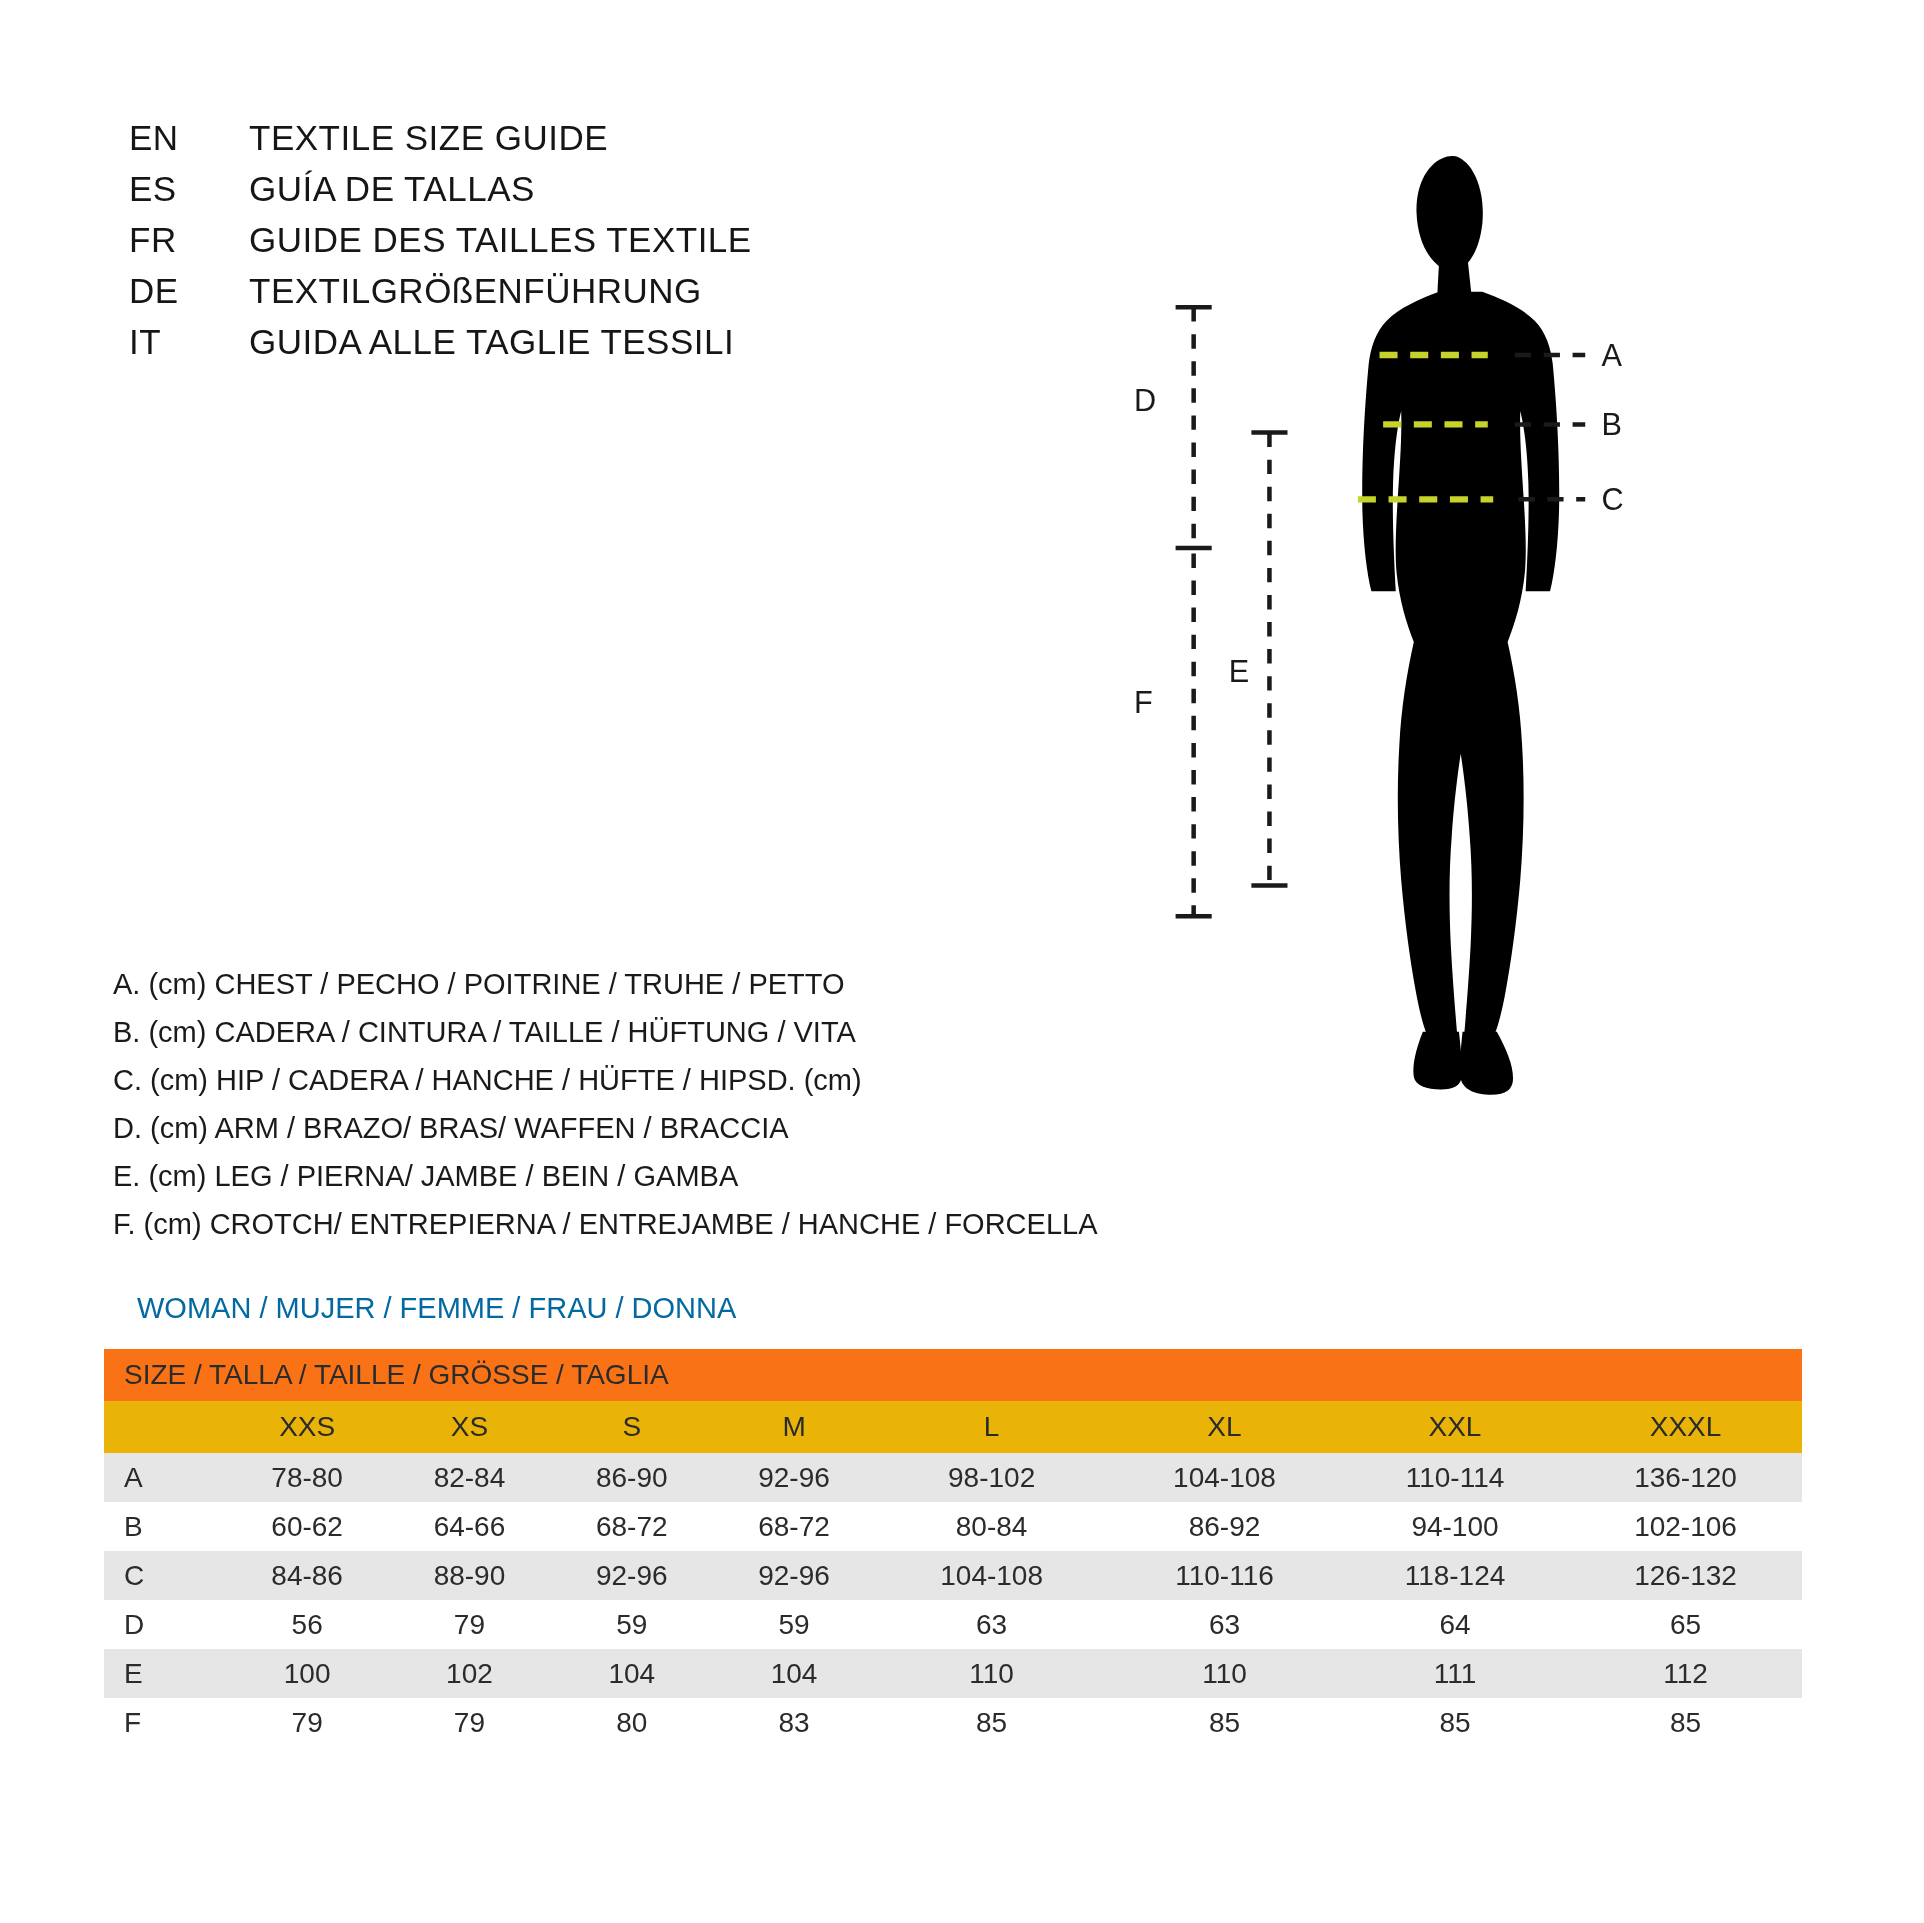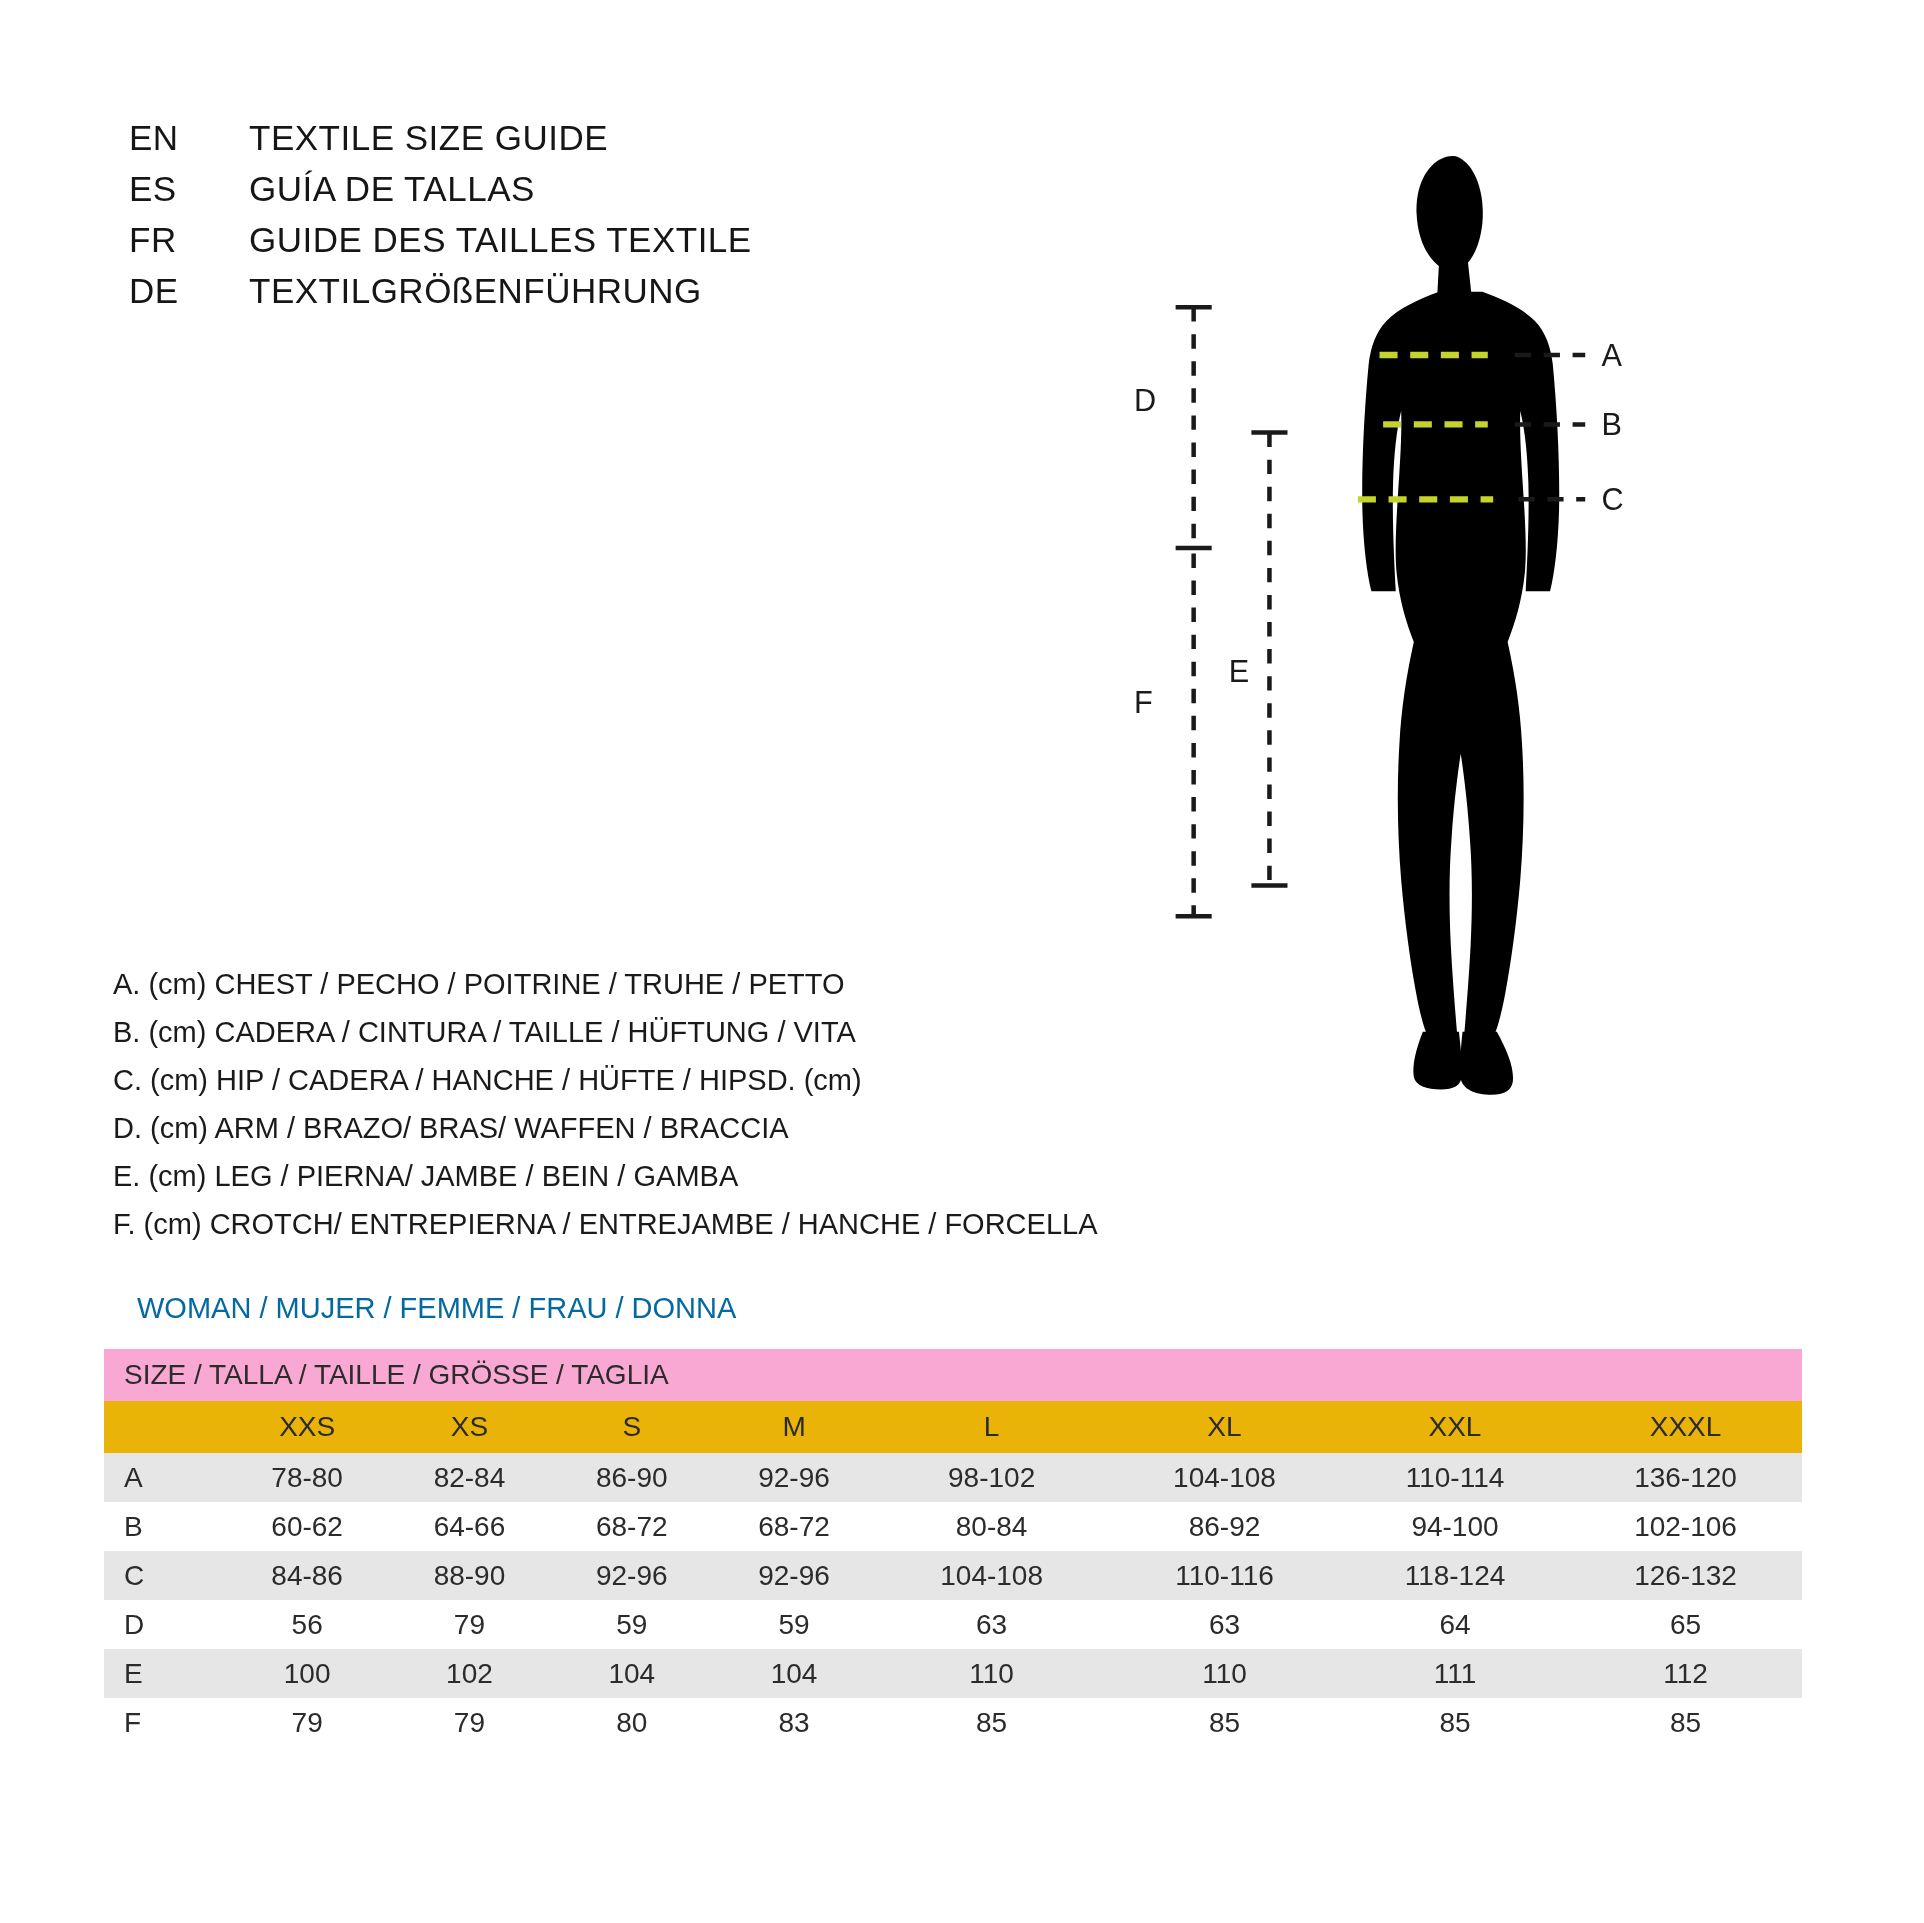--- a/index.html
+++ b/index.html
@@ -74,21 +74,21 @@
     font-size: 28px;
     color: #2b2b2b;
   }
   #size-table td, #size-table th {
     padding: 0;
     height: 49px;
     font-weight: normal;
     text-align: center;
   }
   #size-table tr.band-title td {
-    background: #f9a8d4;
+    background: #f97316;
     text-align: left;
     padding-left: 20px;
     height: 52px;
     font-size: 28px;
     color: #2b2b2b;
     margin-left: 18px;
   }
   #size-table tr.head-row td {
     background: #eab308;
     height: 52px;
@@ -134,20 +134,24 @@
     <span class="title-lang">ES</span>
     <span class="title-text">GUÍA DE TALLAS</span>
   </div>
   <div class="title-row">
     <span class="title-lang">FR</span>
     <span class="title-text">GUIDE DES TAILLES TEXTILE</span>
   </div>
   <div class="title-row">
     <span class="title-lang">DE</span>
     <span class="title-text">TEXTILGRÖßENFÜHRUNG</span>
+  </div>
+  <div class="title-row">
+    <span class="title-lang">IT</span>
+    <span class="title-text">GUIDA ALLE TAGLIE TESSILI</span>
   </div>
 </div>
 
 <div id="diagram">
   <svg width="812" height="1181" viewBox="-300 0 900 1160" xmlns="http://www.w3.org/2000/svg">
 
     <g fill="#000000">
 
       <path d="M97 38 C75 44 62 70 63 100 C64 128 74 150 90 161 C96 164 101 165 107 164
                C122 160 133 140 136 112 C139 78 128 48 110 39 C106 37 101 37 97 38 Z"></path>

